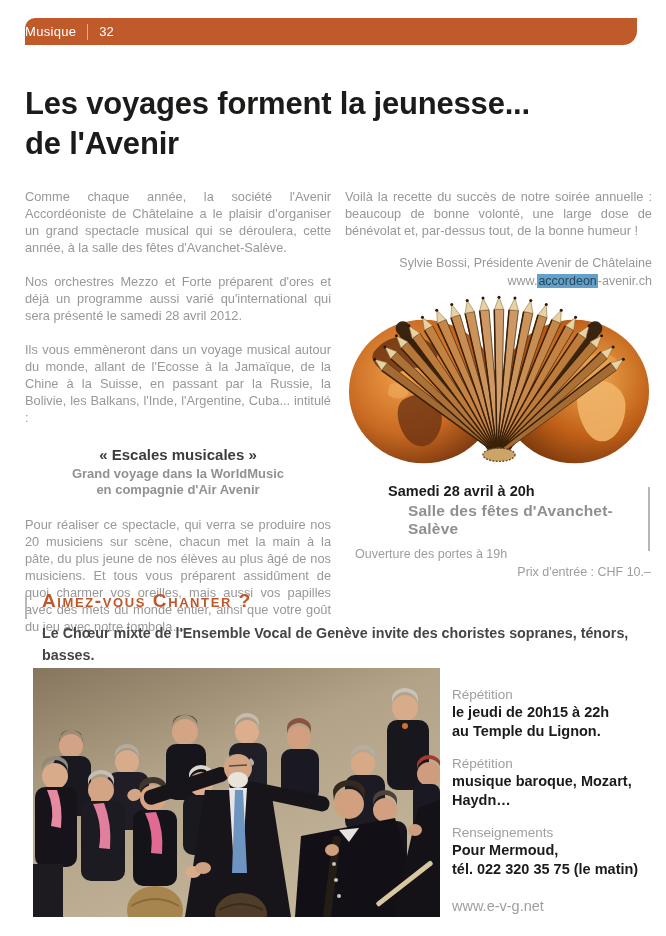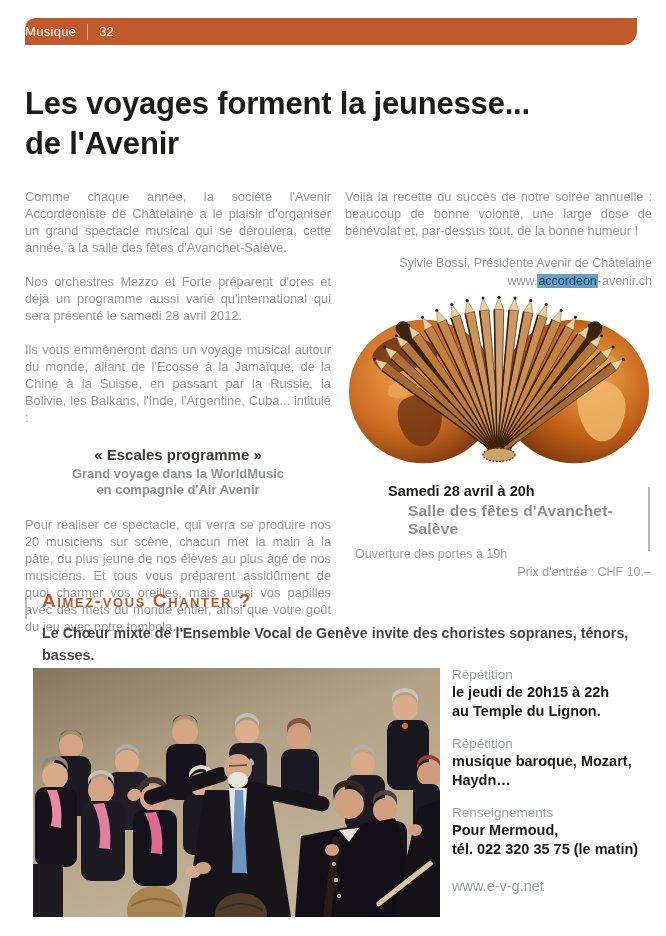--- a/index.html
+++ b/index.html
@@ -46,21 +46,21 @@
   .choir-rule{position:absolute;left:25px;top:594px;width:2px;height:25px;background:#b7b9bb;}
   .choir-heading{
     position:absolute;left:42px;top:590px;
     font-variant:small-caps;font-weight:700;font-size:19px;letter-spacing:1.6px;color:#c0572b;
   }
   .choir-intro{
     position:absolute;left:42px;top:622px;width:592px;
     font-size:14.3px;line-height:22px;font-weight:700;color:#454545;
   }
   .choir-photo{position:absolute;left:33px;top:668px;width:407px;height:249px;}
-  .choir-details{position:absolute;left:452px;top:666px;width:210px;}
+  .choir-details{position:absolute;left:452px;top:686px;width:210px;}
   .detail-group{margin-bottom:14px;}
   .detail-label{font-size:13.5px;color:#9da0a2;line-height:17px;}
   .detail-line{font-size:14.5px;font-weight:700;color:#1b1b19;line-height:19px;}
   .choir-site{font-size:14.5px;color:#9da0a2;margin-top:19px;}
 </style>
 </head>
 <body>
 
 <div class="page">
 
@@ -73,21 +73,21 @@
   <div class="title">
     <div>Les voyages forment la jeunesse...</div>
     <div>de l'Avenir</div>
   </div>
 
   <div class="col-left">
     <p class="body-p">Comme chaque année, la société l'Avenir Accordéoniste de Châtelaine a le plaisir d'organiser un grand spectacle musical qui se déroulera, cette année, à la salle des fêtes d'Avanchet-Salève.</p>
     <p class="body-p">Nos orchestres Mezzo et Forte préparent d'ores et déjà un programme aussi varié qu'international qui sera présenté le samedi 28 avril 2012.</p>
     <p class="body-p">Ils vous emmèneront dans un voyage musical autour du monde, allant de l'Ecosse à la Jamaïque, de la Chine à la Suisse, en passant par la Russie, la Bolivie, les Balkans, l'Inde, l'Argentine, Cuba... intitulé :</p>
     <div class="center-block">
-      <div class="show-title">« Escales programme »</div>
+      <div class="show-title">« Escales musicales »</div>
       <div class="show-sub">Grand voyage dans la WorldMusic</div>
       <div class="show-sub">en compagnie d'Air Avenir</div>
     </div>
     <p class="body-p">Pour réaliser ce spectacle, qui verra se produire nos 20 musiciens sur scène, chacun met la main à la pâte, du plus jeune de nos élèves au plus âgé de nos musiciens. Et tous vous préparent assidûment de quoi charmer vos oreilles, mais aussi vos papilles avec des mets du monde entier, ainsi que votre goût du jeu avec notre tombola…</p>
   </div>
 
   <div class="col-right">
     <p class="body-p">Voilà la recette du succès de notre soirée annuelle : beaucoup de bonne volonté, une large dose de bénévolat et, par-dessus tout, de la bonne humeur !</p>
     <div class="byline">Sylvie Bossi, Présidente Avenir de Châtelaine</div>
     <div class="website-line"><span>www.</span><span class="website-highlight">accordeon</span><span>-avenir.ch</span></div>

